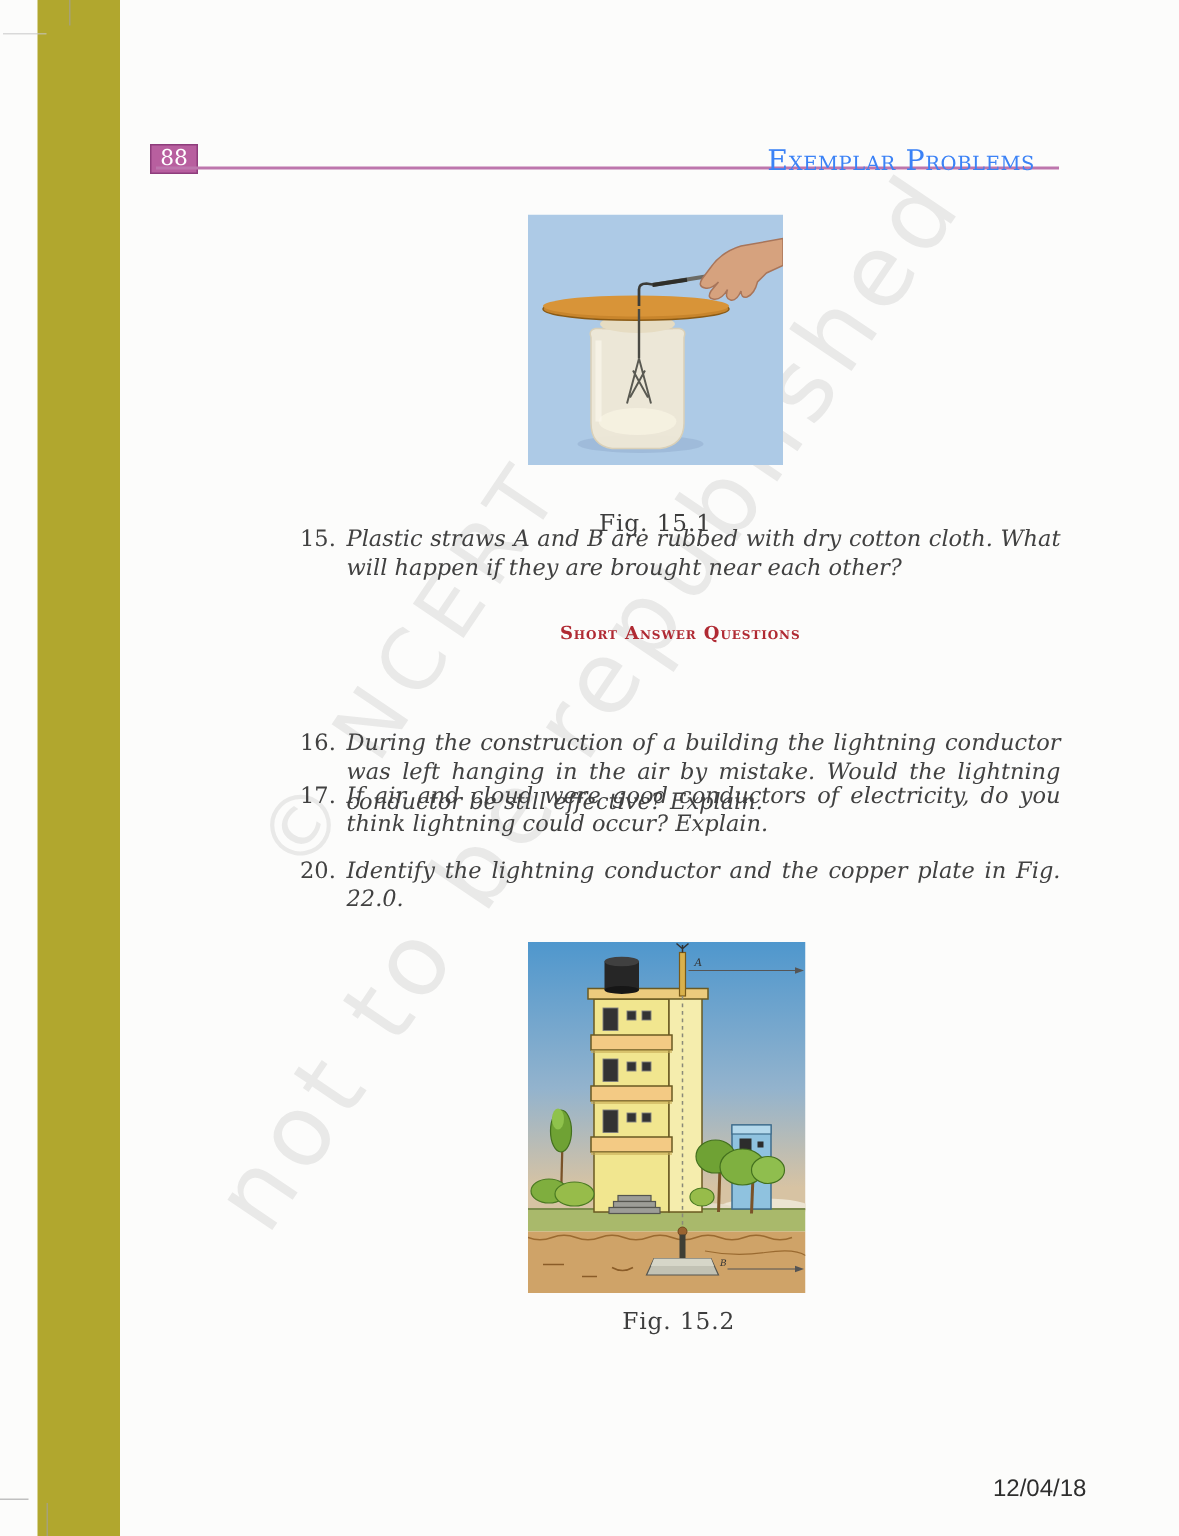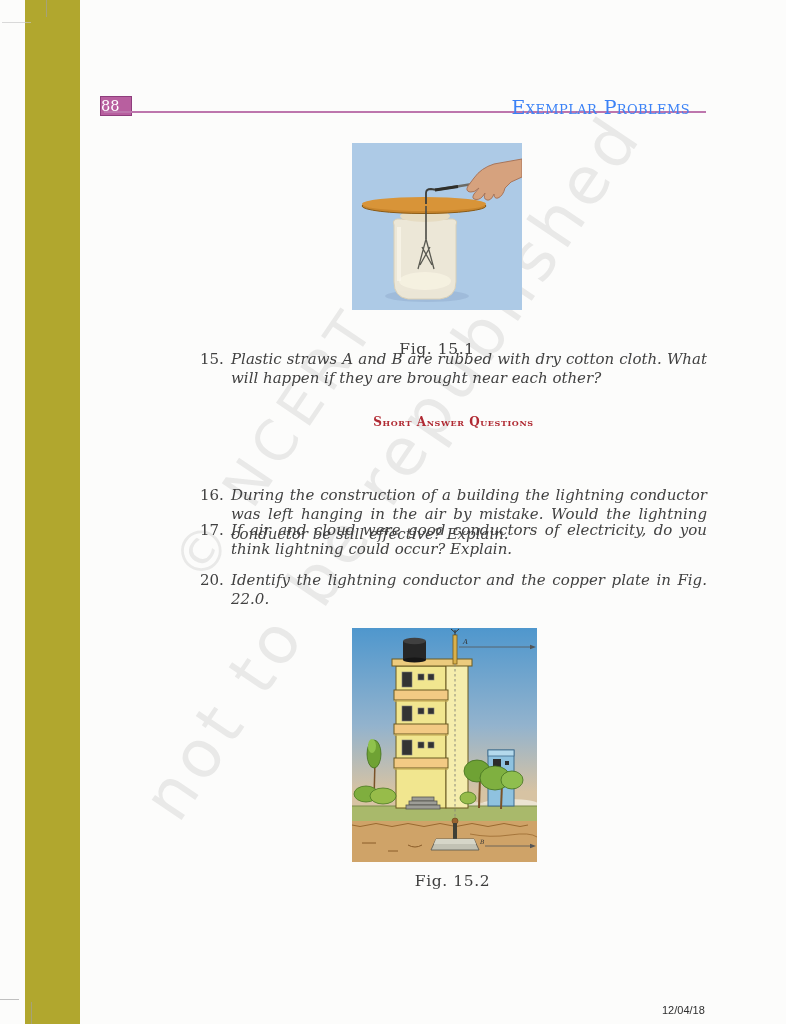--- a/index.html
+++ b/index.html
@@ -13,21 +13,21 @@
   }
   .spine { position:absolute; left:25px; top:0; width:55px; height:1024px; }
   .crop { position:absolute; background:#9f9f9f; opacity:.65; }
   .crop.v1 { left:46px; top:0; width:1px; height:17px; }
   .crop.h1 { left:2px; top:22px; width:29px; height:1px; background:#c6c6c6; }
   .crop.h2 { left:0; top:999px; width:19px; height:1px; }
   .crop.v2 { left:31px; top:1002px; width:1px; height:22px; }
 
   .pagenum-box {
     position:absolute; left:100px; top:96px; width:32px; height:20px;
-    color:#fff; font-size:14.5px; text-align:left; line-height:19px;
+    color:#fff; font-size:14.5px; text-align:center; line-height:19px;
   }
   .header-rule { position:absolute; left:104px; top:111px; width:602px; height:2px; }
   .header-right {
     position:absolute; top:96px; right:96px;
     font-variant:small-caps; font-size:19px; letter-spacing:.4px; color:#3b82f6;
   }
 
   .watermark {
     position:absolute; left:25px; top:325px; width:740px; height:400px;
     transform:rotate(-56deg);
@@ -56,21 +56,21 @@
 
   .section-heading {
     position:absolute; left:200px; top:415px; width:507px;
     text-align:center; font-variant:small-caps; font-weight:bold;
     font-size:12px; letter-spacing:.6px;
   }
 
   .date-stamp {
     position:absolute; left:662px; top:984px;
     font-family:"Liberation Sans","DejaVu Sans",sans-serif;
-    font-size:11px; color:#2e2e2e;margin-top:20px;
+    font-size:16px; color:#2e2e2e;
   }
 </style>
 </head>
 <body>
 
 <div class="spine" style="background:#b1a72e"></div>
 
 <div class="crop v1"></div>
 <div class="crop h1"></div>
 <div class="crop h2"></div>

